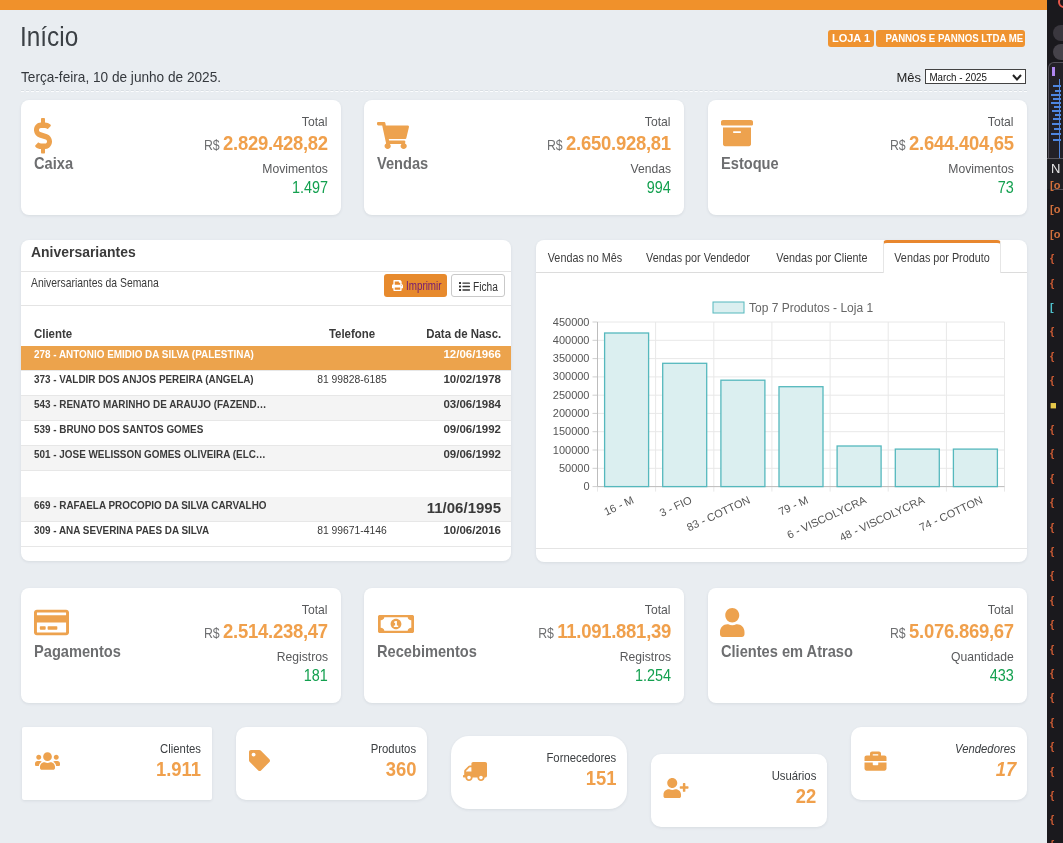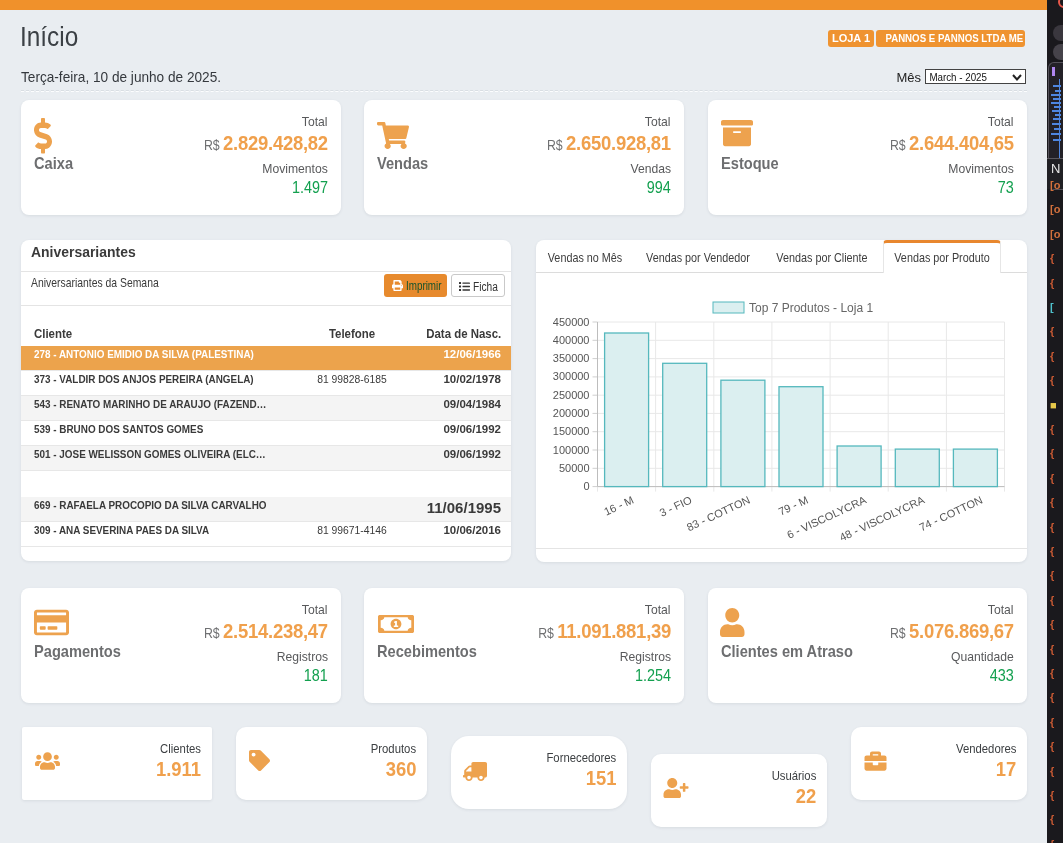--- a/index.html
+++ b/index.html
@@ -103,32 +103,32 @@
     <div class="abs sxr" style="right:11px;top:14px;font-size:13px;color:#3d4043;transform:scaleX(0.87);">Fornecedores</div>
     <div class="abs sxr" style="right:11px;top:31px;font-size:20px;font-weight:bold;color:#f0a04c;transform:scaleX(0.92);">151</div>
   </div>
 <div class="card" style="left:651px;top:727px;width:176px;height:73px;border-radius:10px;margin-top:27px;">
     <svg class="abs" style="left:12px;top:24px;" width="26" height="20" viewBox="0 0 640 512" preserveAspectRatio="xMidYMid meet">
       <path fill="#eda24e" d="M624 208h-64v-64c0-8.8-7.2-16-16-16h-32c-8.8 0-16 7.2-16 16v64h-64c-8.8 0-16 7.2-16 16v32c0 8.8 7.2 16 16 16h64v64c0 8.8 7.2 16 16 16h32c8.8 0 16-7.2 16-16v-64h64c8.8 0 16-7.2 16-16v-32c0-8.8-7.2-16-16-16zm-400 48c70.7 0 128-57.3 128-128S294.7 0 224 0 96 57.3 96 128s57.3 128 128 128zm89.6 32h-16.7c-22.2 10.2-46.9 16-72.9 16s-50.6-5.8-72.9-16h-16.7C60.2 288 0 348.2 0 422.4V464c0 26.5 21.5 48 48 48h352c26.5 0 48-21.5 48-48v-41.6c0-74.2-60.2-134.4-134.4-134.4z"></path>
     </svg>
     <div class="abs sxr" style="right:11px;top:14px;font-size:13px;color:#3d4043;transform:scaleX(0.87);">Usuários</div>
     <div class="abs sxr" style="right:11px;top:31px;font-size:20px;font-weight:bold;color:#f0a04c;transform:scaleX(0.92);">22</div>
   </div>
-<div class="card" style="left:851px;top:727px;width:176px;height:73px;border-radius:10px;">
+<div class="card" style="left:851px;top:727px;width:176px;height:73px;border-radius:10px;font-style:italic;">
     <svg class="abs" style="left:13px;top:23px;" width="23" height="22" viewBox="0 0 512 512" preserveAspectRatio="xMidYMid meet">
       <path fill="#eda24e" d="M320 336c0 8.84-7.16 16-16 16h-96c-8.84 0-16-7.16-16-16v-48H0v144c0 25.6 22.4 48 48 48h416c25.6 0 48-22.4 48-48V288H320v48zm144-208h-80V80c0-25.6-22.4-48-48-48H176c-25.6 0-48 22.4-48 48v48H48c-25.6 0-48 22.4-48 48v80h512v-80c0-25.6-22.4-48-48-48zm-144 0H192V96h128v32z"></path>
     </svg>
     <div class="abs sxr" style="right:11px;top:14px;font-size:13px;color:#3d4043;transform:scaleX(0.87);">Vendedores</div>
     <div class="abs sxr" style="right:11px;top:31px;font-size:20px;font-weight:bold;color:#f0a04c;transform:scaleX(0.92);">17</div>
   </div>
 <div class="card" style="left:21px;top:240px;width:490px;height:321px;">
     <div class="abs sx" style="left:10px;top:3px;font-size:15px;font-weight:bold;color:#3a3a3a;transform:scaleX(0.93);">Aniversariantes</div>
     <div class="abs" style="left:0;top:31px;width:490px;border-top:1px solid #e4e4e4;"></div>
     <div class="abs sx" style="left:10px;top:35px;font-size:13.5px;color:#3a3a3a;transform:scaleX(0.77);">Aniversariantes da Semana</div>
-    <div class="abs" style="left:363px;top:34px;width:63px;height:23px;background:#e78a2d;border-radius:3px;color:#14532d;">
+    <div class="abs" style="left:363px;top:34px;width:63px;height:23px;background:#e78a2d;border-radius:3px;color:#701a75;">
       <svg class="abs" style="left:8px;top:6px;" width="11" height="11" viewBox="0 0 512 512" preserveAspectRatio="xMidYMid meet">
         <path fill="#fff" d="M448 192V77.25c0-8.49-3.37-16.62-9.37-22.63L393.37 9.37c-6-6-14.14-9.37-22.63-9.37H96C78.33 0 64 14.33 64 32v160c-35.35 0-64 28.65-64 64v112c0 8.84 7.16 16 16 16h48v96c0 17.67 14.33 32 32 32h320c17.67 0 32-14.33 32-32v-96h48c8.84 0 16-7.16 16-16V256c0-35.35-28.65-64-64-64zm-64 256H128v-96h256v96zm0-224H128V64h192v48c0 8.84 7.16 16 16 16h48v96zm48 72c-13.25 0-24-10.75-24-24 0-13.26 10.75-24 24-24s24 10.74 24 24c0 13.25-10.75 24-24 24z"></path>
       </svg>
       <span class="abs sx" style="left:22px;top:5px;font-size:12px;transform:scaleX(0.82);">Imprimir</span>
     </div>
     <div class="abs" style="left:430px;top:34px;width:54px;height:23px;background:#fff;border:1px solid #c9c9c9;border-radius:3px;box-sizing:border-box;color:#333;">
       <svg class="abs" style="left:7px;top:6px;" width="11" height="11" viewBox="0 0 512 512" preserveAspectRatio="xMidYMid meet">
         <path fill="#333" d="M80 368H16a16 16 0 0 0-16 16v64a16 16 0 0 0 16 16h64a16 16 0 0 0 16-16v-64a16 16 0 0 0-16-16zm0-320H16A16 16 0 0 0 0 64v64a16 16 0 0 0 16 16h64a16 16 0 0 0 16-16V64a16 16 0 0 0-16-16zm0 160H16a16 16 0 0 0-16 16v64a16 16 0 0 0 16 16h64a16 16 0 0 0 16-16v-64a16 16 0 0 0-16-16zm416 176H176a16 16 0 0 0-16 16v32a16 16 0 0 0 16 16h320a16 16 0 0 0 16-16v-32a16 16 0 0 0-16-16zm0-320H176a16 16 0 0 0-16 16v32a16 16 0 0 0 16 16h320a16 16 0 0 0 16-16V96a16 16 0 0 0-16-16zm0 160H176a16 16 0 0 0-16 16v32a16 16 0 0 0 16 16h320a16 16 0 0 0 16-16v-32a16 16 0 0 0-16-16z"></path>
       </svg>
       <span class="abs sx" style="left:21px;top:5px;font-size:12px;transform:scaleX(0.85);">Ficha</span>
@@ -141,21 +141,21 @@
       <span class="abs sx" style="left:13px;top:2px;font-size:11px;font-weight:bold;color:#fff;transform:scaleX(0.90);">278 - ANTONIO EMIDIO DA SILVA (PALESTINA)</span>
       <span class="abs" style="right:10px;top:2px;font-size:11.5px;font-weight:bold;color:#fff;">12/06/1966</span>
     </div>
     <div class="abs" style="left:0;top:131.1px;width:490px;height:25.1px;background:#fff;border-bottom:1px solid #e7e7e7;box-sizing:border-box;">
       <span class="abs sx" style="left:13px;top:2px;font-size:11px;font-weight:bold;color:#3a3a3a;transform:scaleX(0.90);">373 - VALDIR DOS ANJOS PEREIRA (ANGELA)</span>
       <span class="abs" style="left:271px;top:2px;width:120px;text-align:center;font-size:11.5px;color:#3a3a3a;transform:scaleX(0.9);">81 99828-6185</span>
       <span class="abs" style="right:10px;top:2px;font-size:11.5px;font-weight:bold;color:#3a3a3a;">10/02/1978</span>
     </div>
     <div class="abs" style="left:0;top:156.2px;width:490px;height:25.1px;background:#f4f4f4;border-bottom:1px solid #e7e7e7;box-sizing:border-box;">
       <span class="abs sx" style="left:13px;top:2px;font-size:11px;font-weight:bold;color:#3a3a3a;transform:scaleX(0.90);">543 - RENATO MARINHO DE ARAUJO (FAZEND…</span>
-      <span class="abs" style="right:10px;top:2px;font-size:11.5px;font-weight:bold;color:#3a3a3a;">09/04/1984</span>
+      <span class="abs" style="right:10px;top:2px;font-size:11.5px;font-weight:bold;color:#3a3a3a;">03/06/1984</span>
     </div>
     <div class="abs" style="left:0;top:181.3px;width:490px;height:25.1px;background:#fff;border-bottom:1px solid #e7e7e7;box-sizing:border-box;">
       <span class="abs sx" style="left:13px;top:2px;font-size:11px;font-weight:bold;color:#3a3a3a;transform:scaleX(0.90);">539 - BRUNO DOS SANTOS GOMES</span>
       <span class="abs" style="right:10px;top:2px;font-size:11.5px;font-weight:bold;color:#3a3a3a;">09/06/1992</span>
     </div>
     <div class="abs" style="left:0;top:206.4px;width:490px;height:25.1px;background:#f4f4f4;border-bottom:1px solid #e7e7e7;box-sizing:border-box;">
       <span class="abs sx" style="left:13px;top:2px;font-size:11px;font-weight:bold;color:#3a3a3a;transform:scaleX(0.90);">501 - JOSE WELISSON GOMES OLIVEIRA (ELC…</span>
       <span class="abs" style="right:10px;top:2px;font-size:11.5px;font-weight:bold;color:#3a3a3a;">09/06/1992</span>
     </div>
     <div class="abs" style="left:0;top:256.6px;width:490px;height:25.1px;background:#f4f4f4;border-bottom:1px solid #e7e7e7;box-sizing:border-box;">

